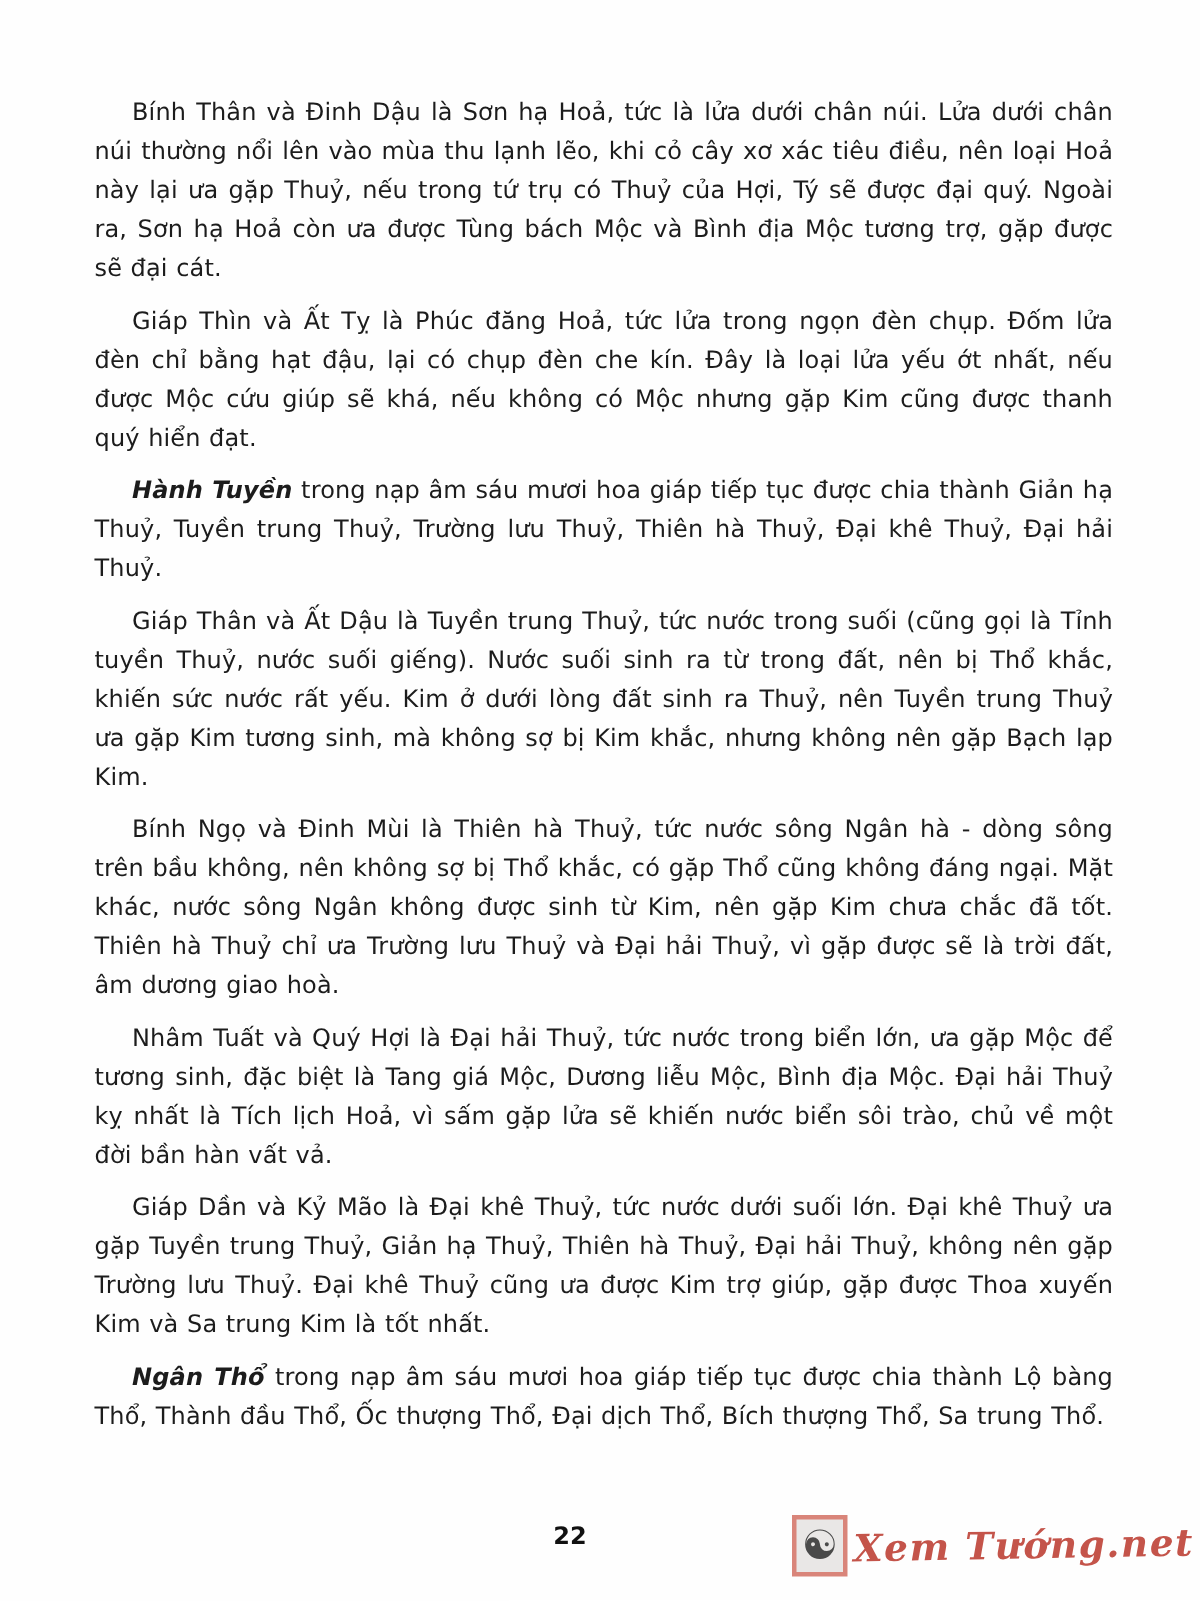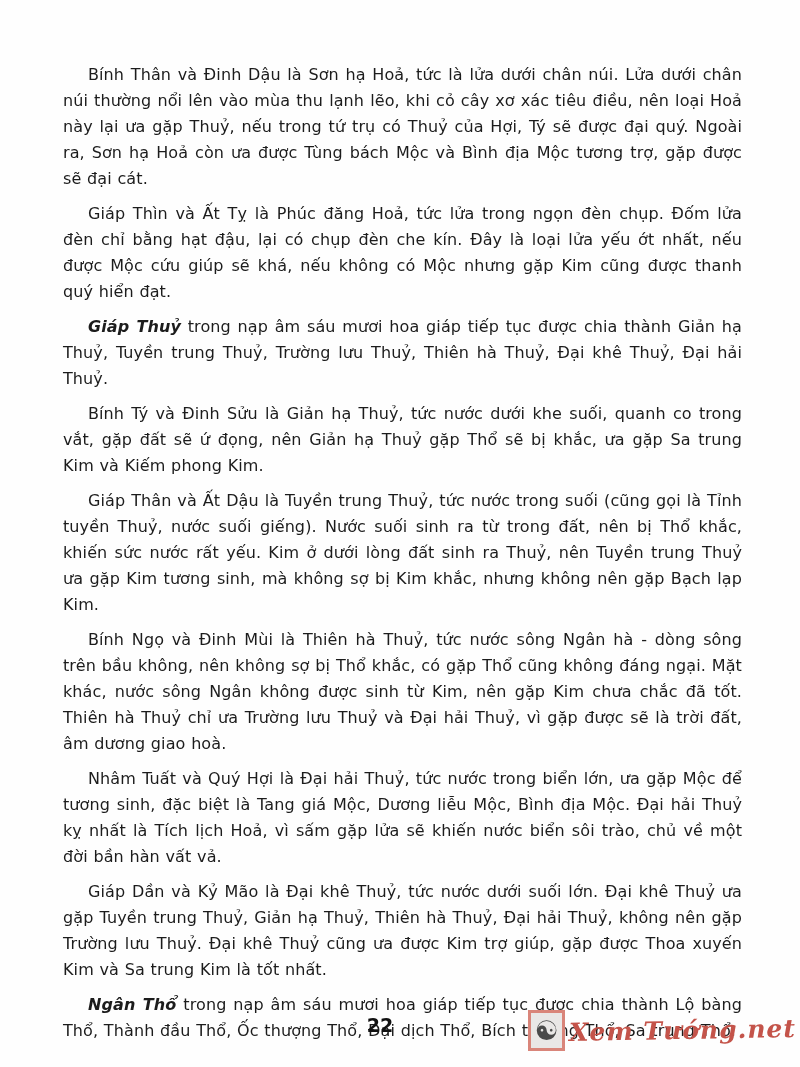--- a/index.html
+++ b/index.html
@@ -34,21 +34,21 @@
   .lead {
     font-weight: bold;
     font-style: italic;
   }
   .page-number {
     position: absolute;
     top: 1014px;
     left: 0;
     width: 760px;
     text-align: center;
-    font-size: 19px;
+    font-size: 16px;
     font-weight: bold;
     color: #111;
   }
   .watermark {
     position: absolute;
     top: 1010px;
     right: 4px;
     display: flex;
     align-items: center;
     gap: 4px;
@@ -87,22 +87,21 @@
     white-space: nowrap;
   }
 </style>
 </head>
 <body>
 
 <div class="page">
   <div class="content">
     <p><span class="lead"></span><span>Bính Thân và Đinh Dậu là Sơn hạ Hoả, tức là lửa dưới chân núi. Lửa dưới chân núi thường nổi lên vào mùa thu lạnh lẽo, khi cỏ cây xơ xác tiêu điều, nên loại Hoả này lại ưa gặp Thuỷ, nếu trong tứ trụ có Thuỷ của Hợi, Tý sẽ được đại quý. Ngoài ra, Sơn hạ Hoả còn ưa được Tùng bách Mộc và Bình địa Mộc tương trợ, gặp được sẽ đại cát.</span></p>
     <p><span class="lead"></span><span>Giáp Thìn và Ất Tỵ là Phúc đăng Hoả, tức lửa trong ngọn đèn chụp. Đốm lửa đèn chỉ bằng hạt đậu, lại có chụp đèn che kín. Đây là loại lửa yếu ớt nhất, nếu được Mộc cứu giúp sẽ khá, nếu không có Mộc nhưng gặp Kim cũng được thanh quý hiển đạt.</span></p>
-    <p><span class="lead">Giáp Thuỷ</span><span> trong nạp âm sáu mươi hoa giáp tiếp tục được chia thành Giản hạ Thuỷ, Tuyền trung Thuỷ, Trường lưu Thuỷ, Thiên hà Thuỷ, Đại khê Thuỷ, Đại hải Thuỷ.</span></p>
-    <p><span class="lead"></span><span>Bính Tý và Đinh Sửu là Giản hạ Thuỷ, tức nước dưới khe suối, quanh co trong vắt, gặp đất sẽ ứ đọng, nên Giản hạ Thuỷ gặp Thổ sẽ bị khắc, ưa gặp Sa trung Kim và Kiếm phong Kim.</span></p>
+    <p><span class="lead">Hành Tuyền</span><span> trong nạp âm sáu mươi hoa giáp tiếp tục được chia thành Giản hạ Thuỷ, Tuyền trung Thuỷ, Trường lưu Thuỷ, Thiên hà Thuỷ, Đại khê Thuỷ, Đại hải Thuỷ.</span></p>
     <p><span class="lead"></span><span>Giáp Thân và Ất Dậu là Tuyền trung Thuỷ, tức nước trong suối (cũng gọi là Tỉnh tuyền Thuỷ, nước suối giếng). Nước suối sinh ra từ trong đất, nên bị Thổ khắc, khiến sức nước rất yếu. Kim ở dưới lòng đất sinh ra Thuỷ, nên Tuyền trung Thuỷ ưa gặp Kim tương sinh, mà không sợ bị Kim khắc, nhưng không nên gặp Bạch lạp Kim.</span></p>
     <p><span class="lead"></span><span>Bính Ngọ và Đinh Mùi là Thiên hà Thuỷ, tức nước sông Ngân hà - dòng sông trên bầu không, nên không sợ bị Thổ khắc, có gặp Thổ cũng không đáng ngại. Mặt khác, nước sông Ngân không được sinh từ Kim, nên gặp Kim chưa chắc đã tốt. Thiên hà Thuỷ chỉ ưa Trường lưu Thuỷ và Đại hải Thuỷ, vì gặp được sẽ là trời đất, âm dương giao hoà.</span></p>
     <p><span class="lead"></span><span>Nhâm Tuất và Quý Hợi là Đại hải Thuỷ, tức nước trong biển lớn, ưa gặp Mộc để tương sinh, đặc biệt là Tang giá Mộc, Dương liễu Mộc, Bình địa Mộc. Đại hải Thuỷ kỵ nhất là Tích lịch Hoả, vì sấm gặp lửa sẽ khiến nước biển sôi trào, chủ về một đời bần hàn vất vả.</span></p>
     <p><span class="lead"></span><span>Giáp Dần và Kỷ Mão là Đại khê Thuỷ, tức nước dưới suối lớn. Đại khê Thuỷ ưa gặp Tuyền trung Thuỷ, Giản hạ Thuỷ, Thiên hà Thuỷ, Đại hải Thuỷ, không nên gặp Trường lưu Thuỷ. Đại khê Thuỷ cũng ưa được Kim trợ giúp, gặp được Thoa xuyến Kim và Sa trung Kim là tốt nhất.</span></p>
     <p><span class="lead">Ngân Thổ</span><span> trong nạp âm sáu mươi hoa giáp tiếp tục được chia thành Lộ bàng Thổ, Thành đầu Thổ, Ốc thượng Thổ, Đại dịch Thổ, Bích thượng Thổ, Sa trung Thổ.</span></p>
   </div>
 
   <div class="page-number">22</div>
 
   <div class="watermark">

